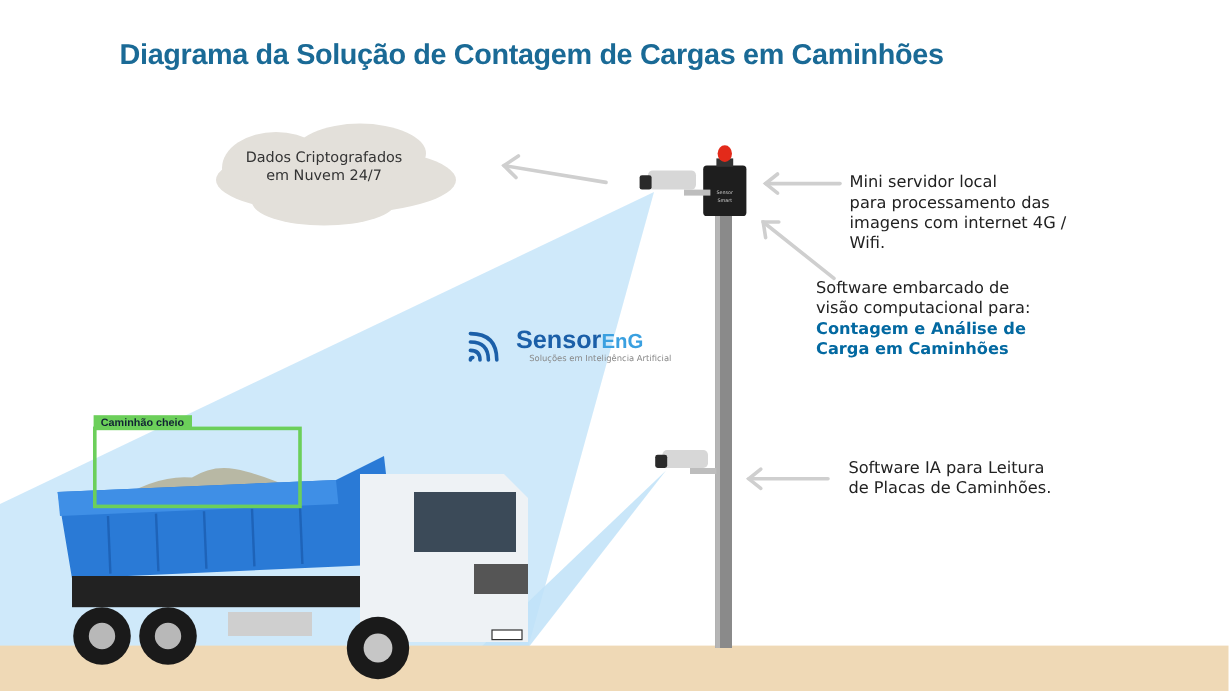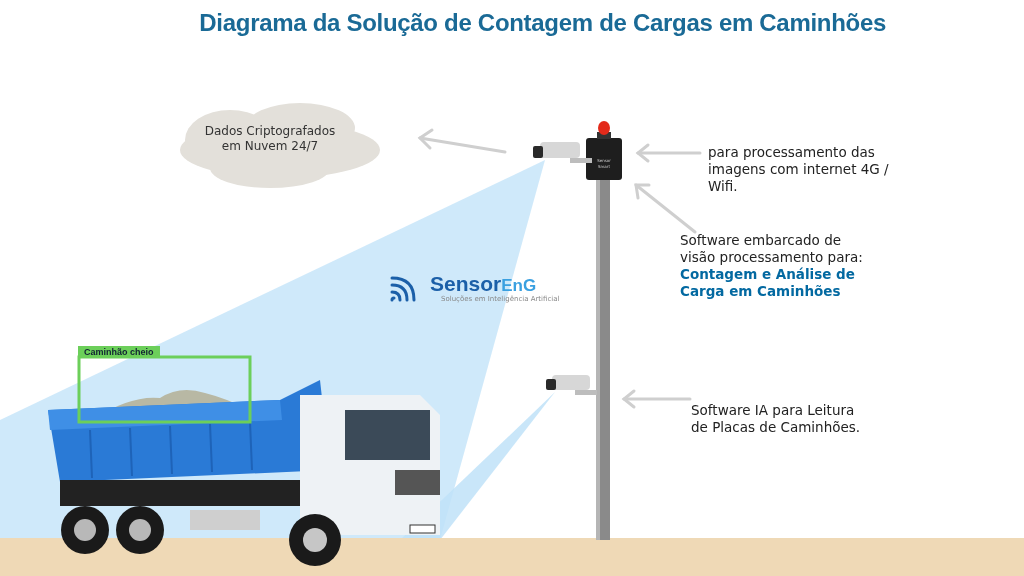--- a/index.html
+++ b/index.html
@@ -1,17 +1,17 @@
 <!DOCTYPE html>
 <html><head>
   <meta charset="utf-8">
   <style>
     html, body { margin:0; padding:0; }
     body { width:1024px; height:576px; position:relative; overflow:hidden; background:#ffffff; font-family:"DejaVu Sans", sans-serif; }
-    .title { position:absolute; left:0; width:886px; top:9px; text-align:right; font-family:"Liberation Sans", sans-serif; font-weight:bold; font-size:24px; color:#1a6a96; letter-spacing:-0.3px; }
+    .title { position:absolute; left:0; width:886px; top:32px; text-align:center; font-family:"Liberation Sans", sans-serif; font-weight:bold; font-size:24px; color:#1a6a96; letter-spacing:-0.3px; }
     svg.scene { position:absolute; left:0; top:0; }
     .cloud-text { position:absolute; left:190px; top:124px; width:160px; text-align:center; font-size:12px; color:#333; line-height:15px; }
     .txt { position:absolute; font-size:13.5px; color:#222; line-height:17px; }
     .txt .hl { color:#0369a1; font-weight:bold; }
     .logo { position:absolute; left:388px; top:276px; }
     .logo-name { position:absolute; left:42px; top:-4px; font-family:"Liberation Sans", sans-serif; font-weight:bold; font-size:21px; color:#1b5fa8; white-space:nowrap; }
     .logo-name .eng { color:#3aa0e0; font-size:17px; }
     .logo-sub { position:absolute; left:53px; top:19px; font-size:7px; color:#888; white-space:nowrap; }
     .det-label { position:absolute; left:78px; top:346px; background:#6ccf5a; color:#123; font-weight:bold; font-size:9px; padding:1px 6px; font-family:"Liberation Sans", sans-serif; }
   </style>
@@ -119,33 +119,34 @@
     <path d="M2,0 Q24,0 24,22"></path>
   </g>
 </svg>
 
 <div class="cloud-text">
   <div>Dados Criptografados</div>
   <div>em Nuvem 24/7</div>
 </div>
 
 <div class="txt" style="left:708px; top:144px;">
+  <div>Mini servidor local</div>
   <div>para processamento das</div>
   <div>imagens com internet 4G /</div>
   <div>Wifi.</div>
 </div>
 
 <div class="txt" style="left:680px; top:232px;">
   <div>Software embarcado de</div>
-  <div>visão processamento para:</div>
+  <div>visão computacional para:</div>
   <div class="hl">Contagem e Análise de</div>
   <div class="hl">Carga em Caminhões</div>
 </div>
 
-<div class="txt" style="left:691px; top:382px;margin-top:20px;">
+<div class="txt" style="left:707px; top:382px;">
   <div>Software IA para Leitura</div>
   <div>de Placas de Caminhões.</div>
 </div>
 
 <div class="logo">
   <div class="logo-name"><span>Sensor</span><span class="eng">EnG</span></div>
   <div class="logo-sub">Soluções em Inteligência Artificial</div>
 </div>
 
 <div class="det-label">Caminhão  cheio</div>

